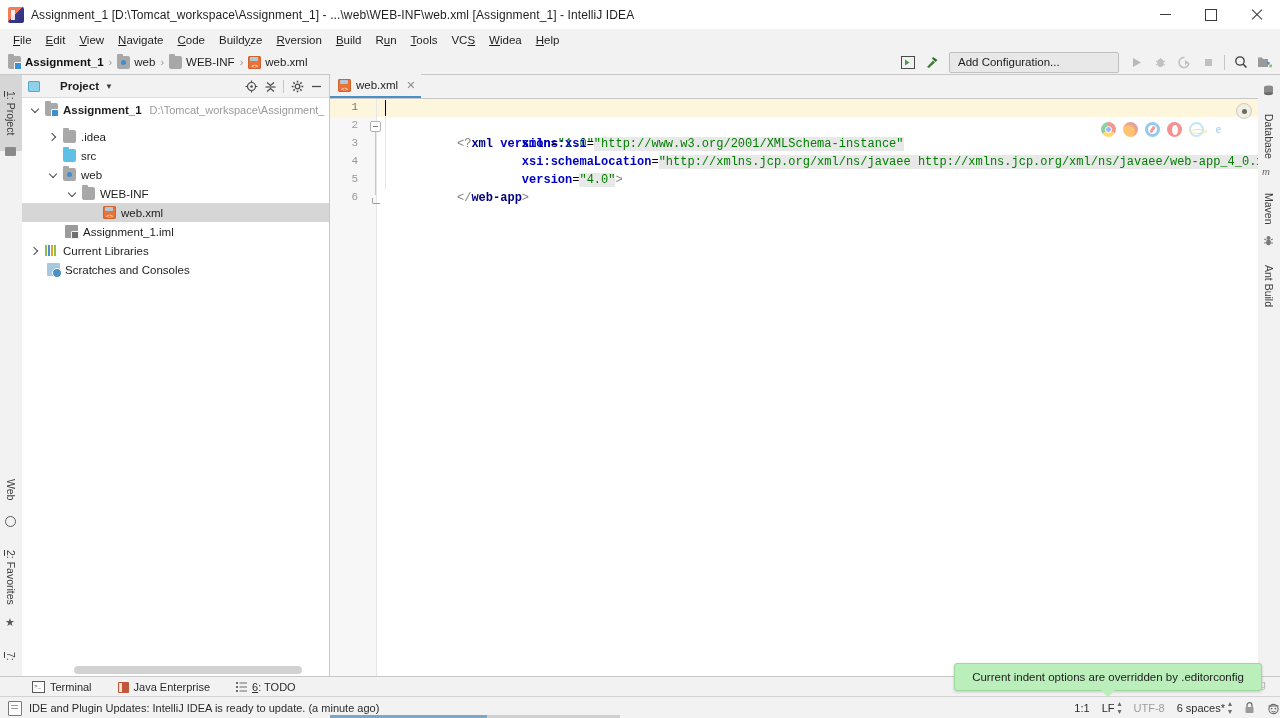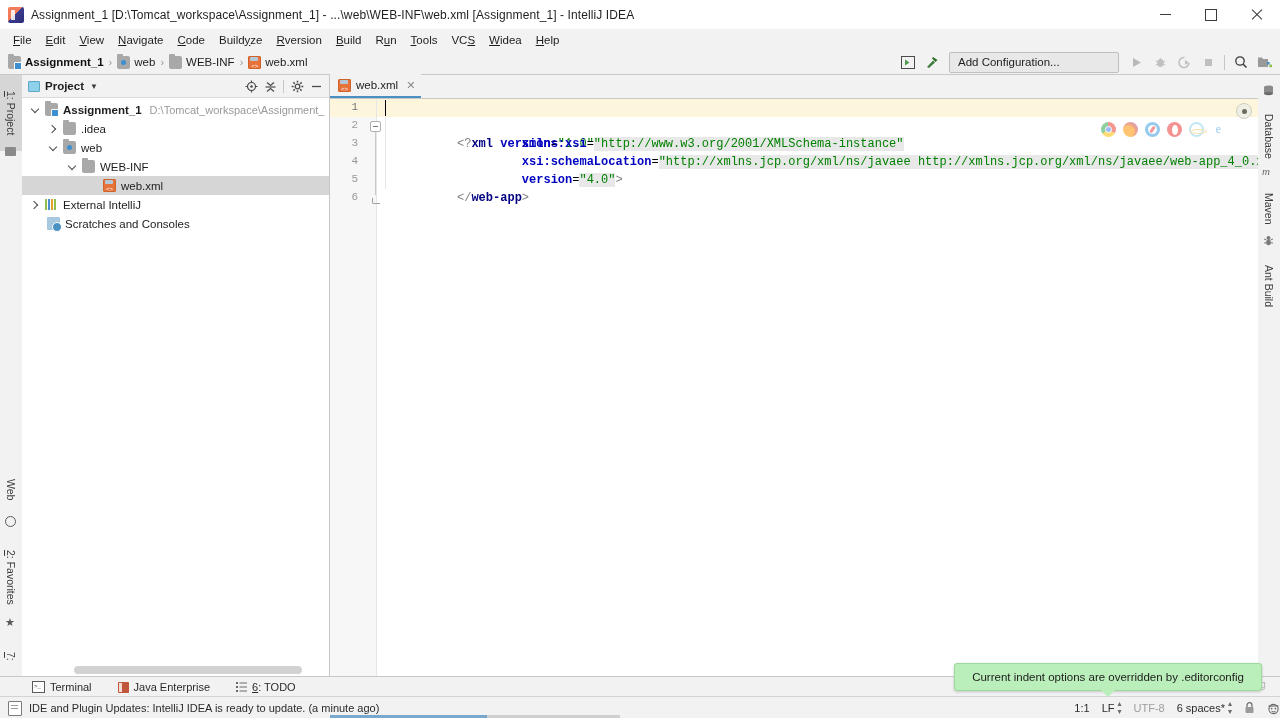--- a/index.html
+++ b/index.html
@@ -154,21 +154,21 @@
 
   
   .project-panel {
     position:absolute; left:22px; top:75px; width:307px; height:601px;
     background:#ffffff; border-right:1px solid #c8c8c8;
   }
   .pp-header {
     height:22px; background:#f2f2f2; display:flex; align-items:center;
     padding-left:6px; border-bottom:1px solid #dcdcdc;
   }
-  .pp-title { font-size:11.5px; font-weight:bold; color:#1d1d1d; margin-left:5px; }
+  .pp-title { font-size:11.5px; font-weight:bold; color:#1d1d1d; margin-left:20px; }
   .pp-caret { margin-left:6px; font-size:8px; color:#3b3b3b; }
   .pp-tools { margin-left:auto; display:flex; align-items:center; gap:1px; padding-right:4px; }
   .pp-tool { width:18px; height:18px; display:flex; align-items:center; justify-content:center; }
   .pp-tool-sep { width:1px; height:13px; background:#c6c6c6; margin:0 3px; }
 
   .tree { position:relative; padding-top:2px; font-size:11.5px; background:#fff; height:558px; }
   .tree-row {
     height:19px; display:flex; align-items:center; white-space:nowrap; padding-right:4px;
   }
   .tree-row.selected { background:#d6d6d6; }
@@ -526,50 +526,59 @@
 
     <div class="tree">
 
       <div class="tree-row root" style="padding-left:6px;">
         <span class="tw chev open"></span>
         <span class="ico ico-folder ico-module" style="margin-left:4px;"></span>
         <span class="tree-label">Assignment_1</span>
         <span class="tree-path">D:\Tomcat_workspace\Assignment_1</span>
       </div>
 
-      <div class="tree-row" style="padding-left:24px;">
+      <div class="tree-row" style="padding-left:24px;margin-top:8px;">
         <span class="tw chev"></span>
         <span class="ico ico-folder" style="margin-left:4px;"></span>
         <span class="tree-label">.idea</span>
       </div>
 
+      <div class="tree-row" style="padding-left:24px;">
+        <span class="tw"></span>
+        <span class="ico ico-folder src" style="margin-left:4px;"></span>
+        <span class="tree-label">src</span>
+      </div>
 
       <div class="tree-row" style="padding-left:24px;">
         <span class="tw chev open"></span>
         <span class="ico ico-folder ico-webfolder" style="margin-left:4px;"></span>
         <span class="tree-label">web</span>
       </div>
 
       <div class="tree-row" style="padding-left:43px;">
         <span class="tw chev open"></span>
         <span class="ico ico-folder" style="margin-left:4px;"></span>
         <span class="tree-label">WEB-INF</span>
       </div>
 
       <div class="tree-row selected" style="padding-left:81px;">
         <span class="ico ico-xml"></span>
         <span class="tree-label">web.xml</span>
       </div>
 
 
+      <div class="tree-row" style="padding-left:43px;">
+        <span class="ico ico-iml"></span>
+        <span class="tree-label">Assignment_1.iml</span>
+      </div>
 
       <div class="tree-row" style="padding-left:6px;">
         <span class="tw chev"></span>
         <span class="ico ico-libs" style="margin-left:4px;"></span>
-        <span class="tree-label">External IntelliJ</span>
+        <span class="tree-label">Current Libraries</span>
       </div>
 
       <div class="tree-row" style="padding-left:25px;">
         <span class="ico ico-scratch"></span>
         <span class="tree-label">Scratches and Consoles</span>
       </div>
 
     </div>
 
     <div class="tree-hscroll">

